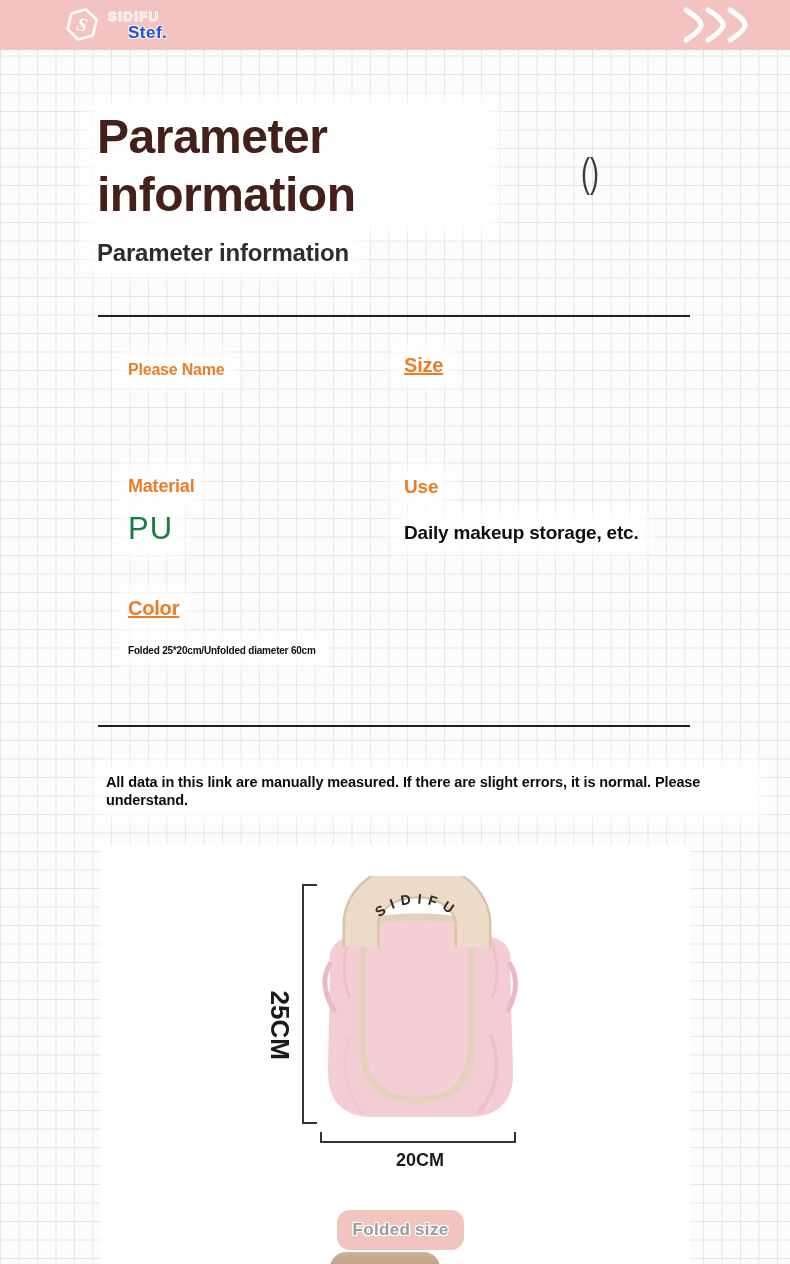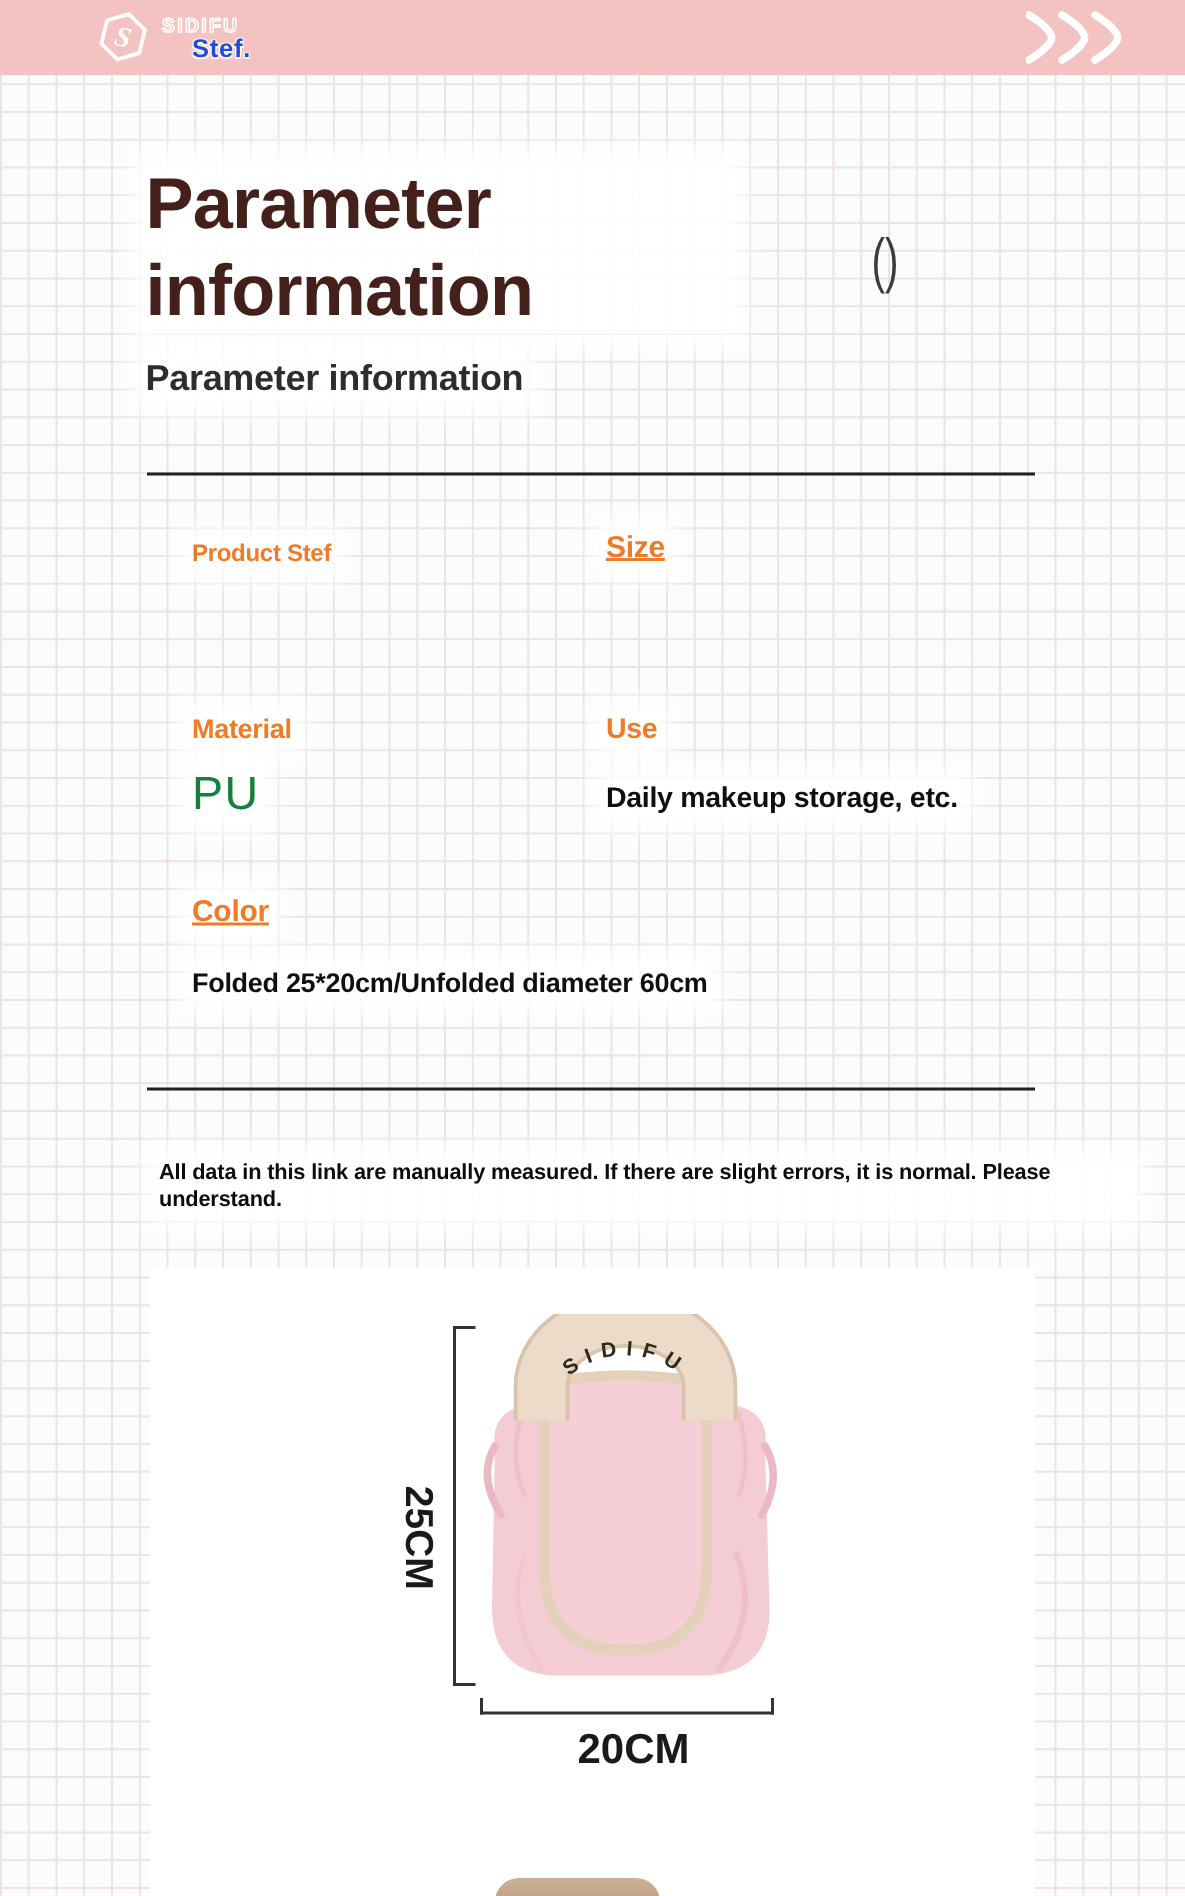--- a/index.html
+++ b/index.html
@@ -74,21 +74,21 @@
   .cell-2 .spec-label{font-size:20px;text-decoration:underline;}
   .cell-2 .spec-value{font-size:22px; margin-top:21px;}
   .cell-3{left:128px; top:476px;}
   .cell-3 .spec-label{font-size:18px;}
   .cell-3 .spec-value{font-size:31px; font-weight:300; color:#15803d; letter-spacing:1px; margin-top:14px;}
   .cell-4{left:404px; top:476px;}
   .cell-4 .spec-label{font-size:19px;}
   .cell-4 .spec-value{font-size:19px; margin-top:24px;}
   .cell-5{left:128px; top:597px;}
   .cell-5 .spec-label{font-size:20px;text-decoration:underline;}
-  .cell-5 .spec-value{font-size:18px; margin-top:25px;}
+  .cell-5 .spec-value{font-size:10px; margin-top:25px;}
   
   .disclaimer{
     position:absolute; left:94px; top:761px; width:648px; margin:12px;
     font-size:14.5px; font-weight:700; line-height:1.26; letter-spacing:-.1px; color:#0c0c0c;
   }
   
   .photo-card{
     position:absolute; left:100px; top:845px; width:590px; height:419px;
     background:#ffffff; overflow:hidden;
   }
@@ -104,21 +104,21 @@
     position:absolute; left:146px; top:163px; width:66px; text-align:center;
     font-size:26px; font-weight:600; color:#1a1a1a; transform:rotate(90deg); white-space:nowrap;
   }
   .dim-h{
     position:absolute; left:220px; top:287px; width:196px; height:11px;
     border-left:2px solid #333; border-right:2px solid #333; border-bottom:2px solid #333;
     box-sizing:border-box;
   }
   .dim-h-label{
     position:absolute; left:285px; top:305px; width:70px; text-align:center;
-    font-size:28px; font-weight:600; color:#1a1a1a; white-space:nowrap;
+    font-size:18px; font-weight:600; color:#1a1a1a; white-space:nowrap;
   }
   .pill{
     position:absolute; left:237px; top:365px; width:127px; height:40px;
     background:#f1c4c0; border-radius:13px; border:none;
     display:flex; align-items:center; justify-content:center;
     font-family:"Liberation Sans", sans-serif;
     font-size:17px; font-weight:700; color:#9c9c9c; letter-spacing:.3px;
     text-shadow:1px 1px 0 #fff, -1px -1px 0 #fff, 1px -1px 0 #fff, -1px 1px 0 #fff, 0 0 3px #fff;
   }
   .next-peek{
@@ -164,21 +164,21 @@
     <span class="conn-bracket">(</span>
     <span class="conn-bracket">)</span>
   </div>
 
   <h2 class="hero-subtitle glow">Parameter information</h2>
 
   <div class="rule rule-top"></div>
 
   <section>
     <div class="spec cell-1">
-      <div class="spec-label glow">Product Stef</div>
+      <div class="spec-label glow">Please Name</div>
     </div>
     <div class="spec cell-2">
       <div class="spec-label glow">Size</div>
     </div>
     <div class="spec cell-3">
       <div class="spec-label glow">Material</div>
       <div class="spec-value glow">PU</div>
     </div>
     <div class="spec cell-4">
       <div class="spec-label glow">Use</div>
@@ -218,17 +218,18 @@
       <text font-family="Liberation Sans, sans-serif" font-size="14" font-weight="700" fill="#33261c" letter-spacing="6">
         <textPath href="#handle-text-arc" xlink:href="#handle-text-arc" startOffset="50%" text-anchor="middle">SIDIFU</textPath>
       </text>
     </svg>
 
     <div class="dim-v"></div>
     <div class="dim-v-label">25CM</div>
     <div class="dim-h"></div>
     <div class="dim-h-label">20CM</div>
 
+    <button class="pill">Folded size</button>
 
     <div class="next-peek"></div>
   </section>
 
 </div>
 
 </body></html>

